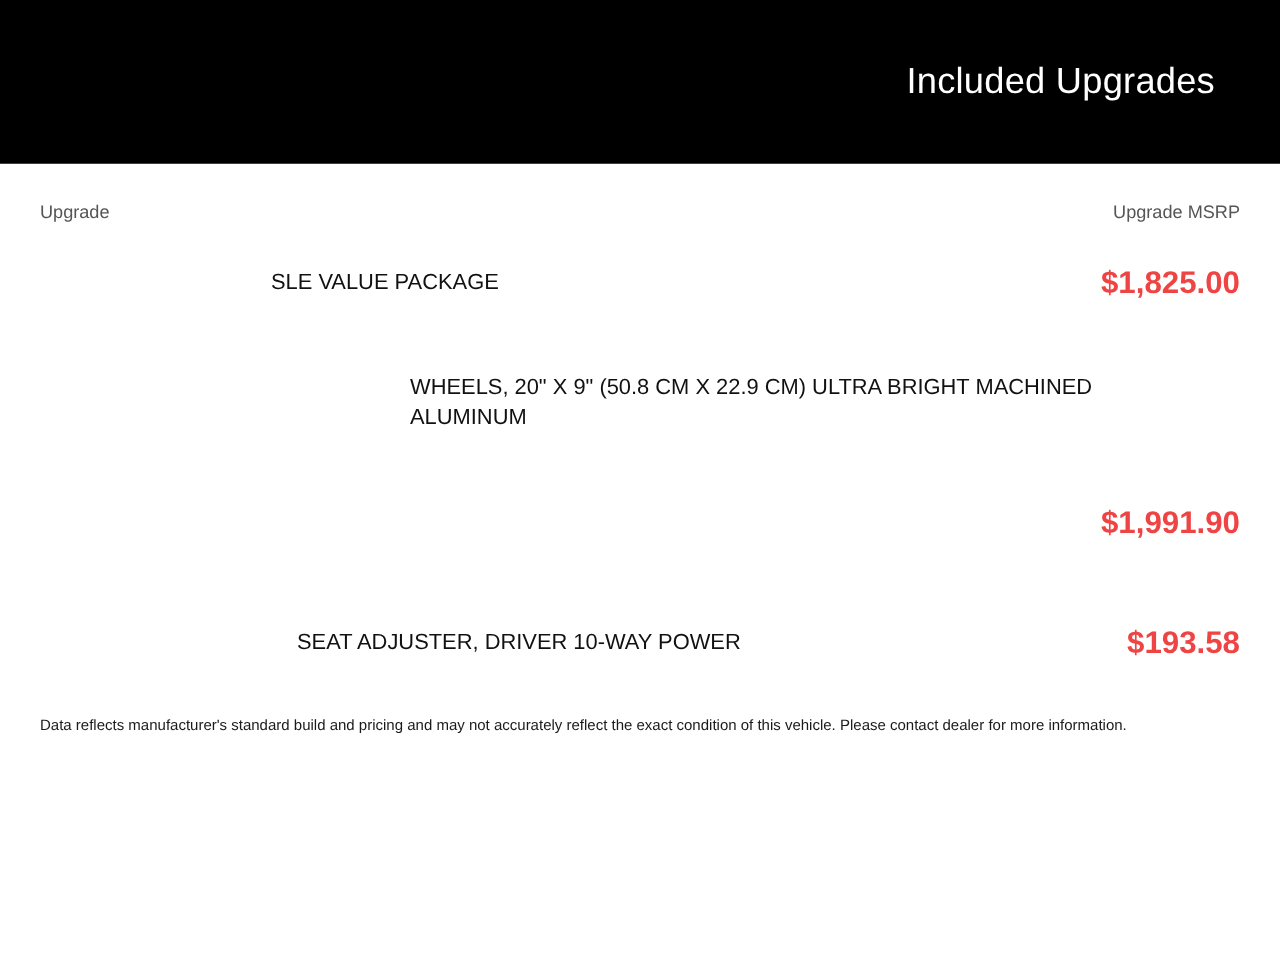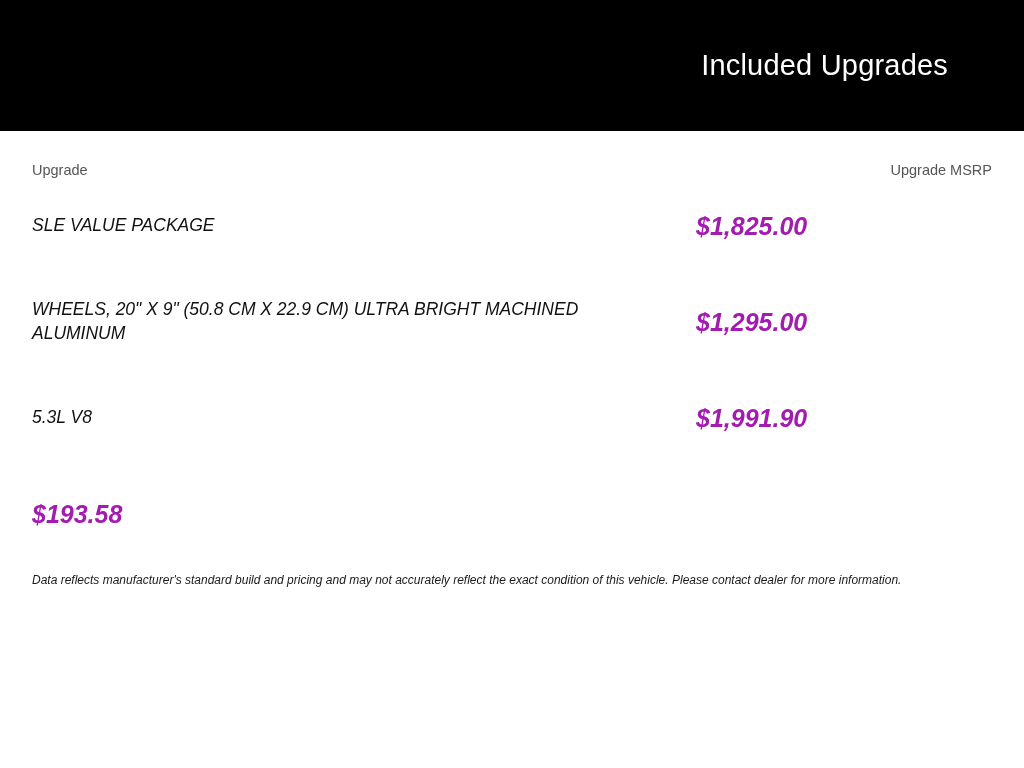--- a/index.html
+++ b/index.html
@@ -23,21 +23,21 @@
     background: #ffffff;
   }
   .header {
     background: #000000;
     height: 131px;
     flex: 0 0 131px;
     display: flex;
     align-items: center;
     justify-content: flex-end;
     box-sizing: border-box;
-    padding-right: 76px;
+    padding-right: 52px;
   }
   .header-title {
     color: #ffffff;
     font-size: 29px;
     font-weight: 400;
     letter-spacing: 0.2px;
     line-height: 1.2;
   }
   .content {
     flex: 1 1 auto;
@@ -58,45 +58,43 @@
     color: #555555;
     font-weight: 400;
   }
   .rows {
     display: flex;
     flex-direction: column;
   }
   .row {
     display: flex;
     align-items: center;
-    justify-content: flex-start;
+    justify-content: flex-end;
     min-height: 96px;
     box-sizing: border-box;
-    font-style: italic;
   }
   .row-label {
     font-size: 17.5px;
     color: #111111;
     font-weight: 400;
     line-height: 1.35;
     max-width: 640px;
     flex: 1 1 auto;
     padding-right: 24px;
   }
   .row-price {
     font-size: 25px;
     font-weight: bold;
-    color: #a21caf;
+    color: #ef4444;
     white-space: nowrap;
     flex: 0 0 auto;
     text-align: right;
   }
   .footnote {
     font-size: 12px;
-    font-style: italic;
     color: #1a1a1a;
     line-height: 1.4;
     padding-top: 10px;
     padding-bottom: 14px;
   }
   .spacer {
     flex: 1 1 auto;
   }
 </style>
 </head>
@@ -117,29 +115,28 @@
 
     <div class="rows">
 
       <div class="row">
         <div class="row-label">SLE VALUE PACKAGE</div>
         <div class="row-price">$1,825.00</div>
       </div>
 
       <div class="row">
         <div class="row-label">WHEELS, 20" X 9" (50.8 CM X 22.9 CM) ULTRA BRIGHT MACHINED ALUMINUM</div>
-        <div class="row-price">$1,295.00</div>
       </div>
 
       <div class="row">
-        <div class="row-label">5.3L V8</div>
         <div class="row-price">$1,991.90</div>
       </div>
 
       <div class="row">
+        <div class="row-label">SEAT ADJUSTER, DRIVER 10-WAY POWER</div>
         <div class="row-price">$193.58</div>
       </div>
 
 
     </div>
 
     <div class="footnote">Data reflects manufacturer's standard build and pricing and may not accurately reflect the exact condition of this vehicle. Please contact dealer for more information.</div>
 
     <div class="spacer"></div>
 

